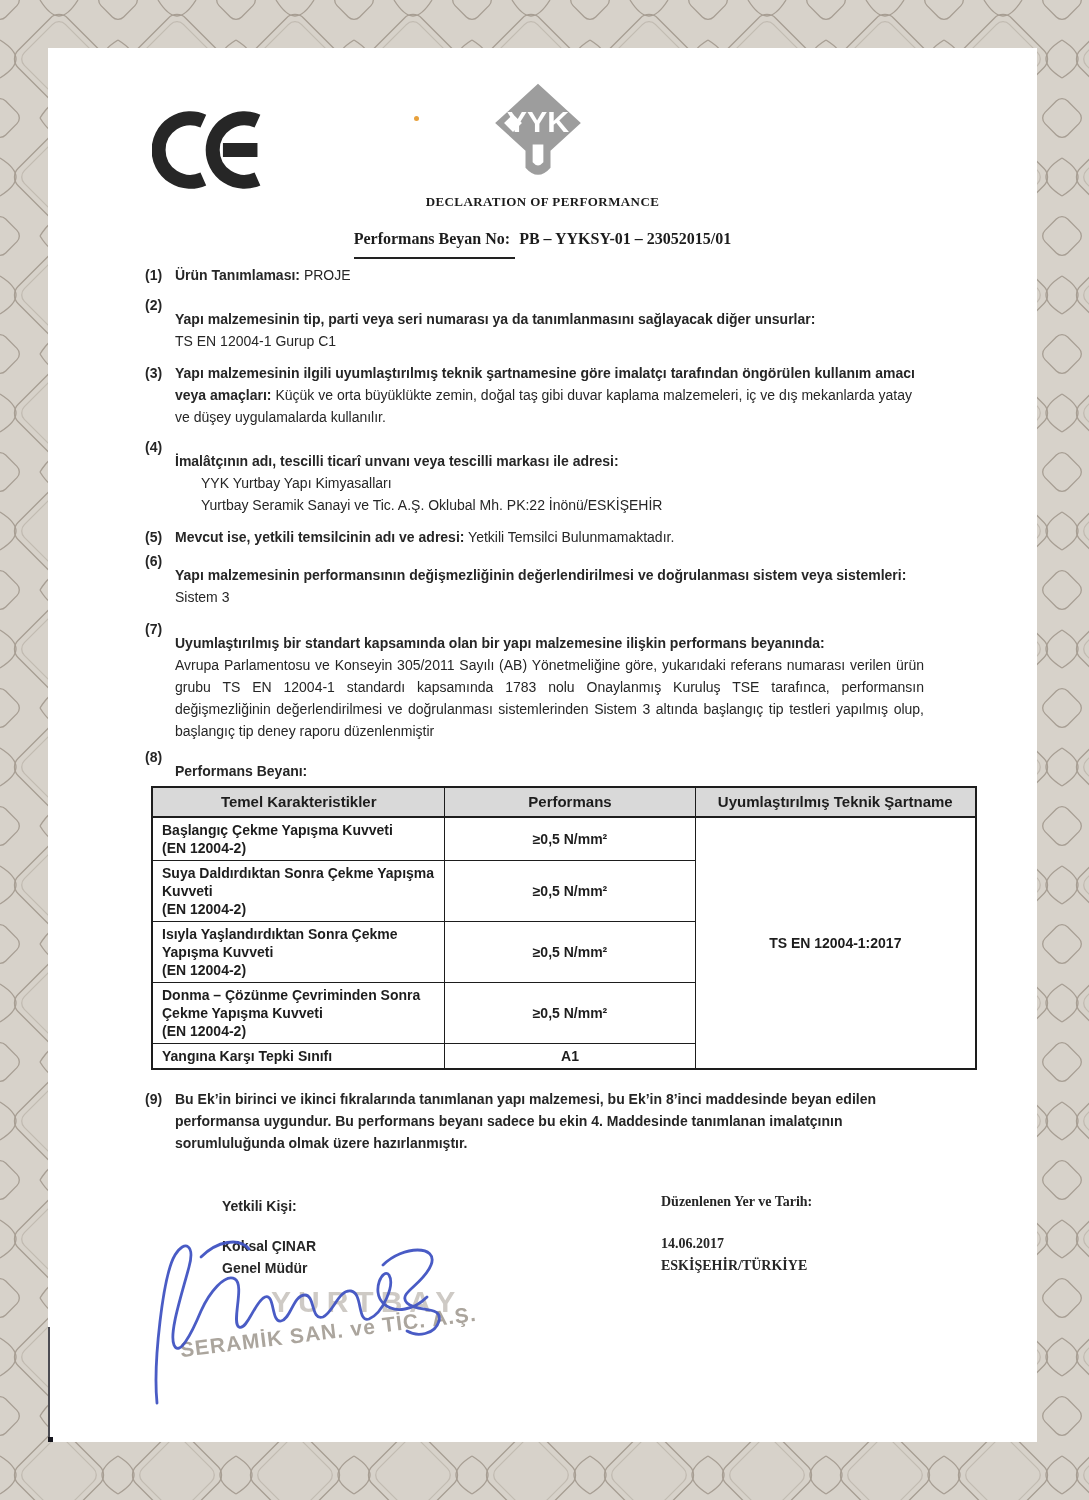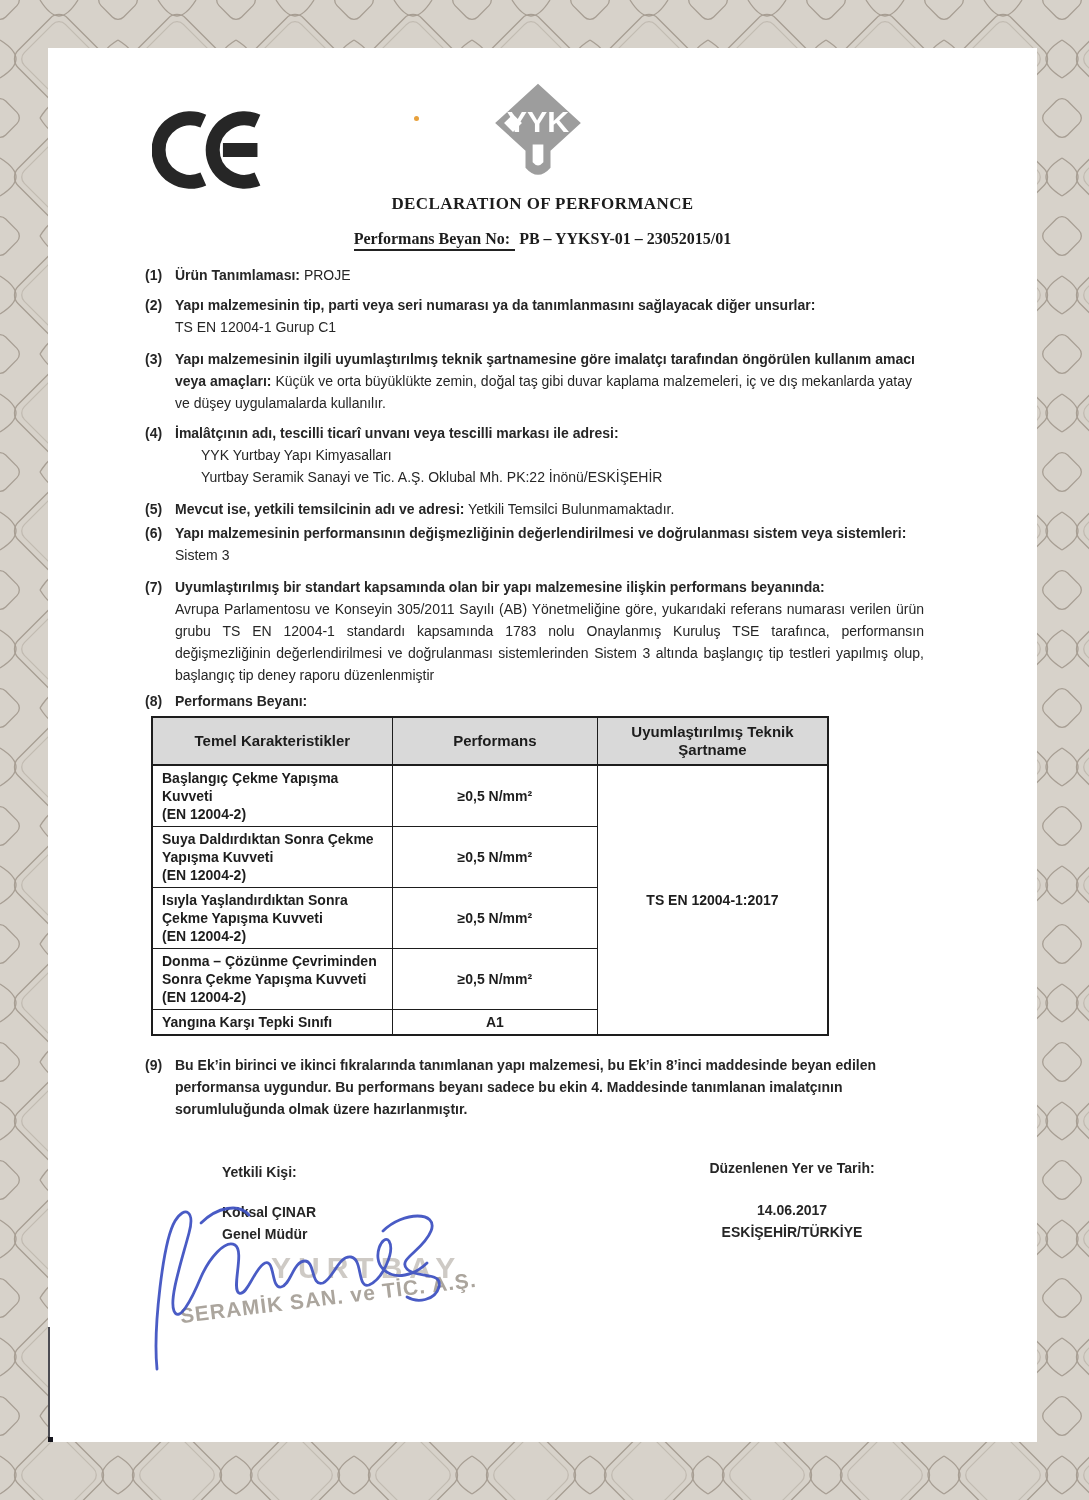--- a/index.html
+++ b/index.html
@@ -19,65 +19,65 @@
     z-index:1;
   }
   
   .ce{position:absolute;left:104px;top:60px;}
   .logo{position:absolute;left:437px;top:34px;}
   .artifact-dot{position:absolute;left:366px;top:68px;width:5px;height:5px;border-radius:50%;background:#e8a13c;}
   .doc-title{
     position:absolute;left:0;top:146px;width:100%;
     text-align:center;
     font-family:"Liberation Serif", serif;
-    font-size:17px;font-weight:bold;color:#1c1c1c;
+    font-size:13px;font-weight:bold;color:#1c1c1c;
     letter-spacing:0.4px;
   }
   .doc-no{
     position:absolute;left:0;top:182px;width:100%;
     text-align:center;
     font-family:"Liberation Serif", serif;
     font-size:16px;font-weight:bold;color:#1c1c1c;
   }
-  .doc-no .u{border-bottom:2.5px solid #222;padding-right:5px;padding-bottom:2px;}
+  .doc-no .u{border-bottom:2.5px solid #222;padding-right:5px;padding-bottom:10px;}
   
   .content{position:absolute;left:97px;top:216px;width:779px;font-size:14px;line-height:22px;color:#262626;}
   .item{display:flex;}
   .item .num{flex:none;width:30px;font-weight:bold;}
   .item .ibody{flex:1;}
-  .b{font-weight:bold;}
+  .b{font-weight:bold;margin-top:14px;}
   .mb8{margin-bottom:8px;}  .mb10{margin-bottom:10px;} .mb2{margin-bottom:2px;} .mb4{margin-bottom:4px;}
   .indent{margin-left:26px;}
   .just{text-align:justify;}
   
   table.perf{
     border-collapse:collapse;
     margin:4px 6px 0 6px;
-    width:678px;
+    width:826px;
     font-size:14px;line-height:18px;
     color:#1d1d1d;
     table-layout:fixed;
   }
   table.perf,table.perf th,table.perf td{border:1.6px solid #1d1d1d;}
   table.perf{border-width:2.2px;}
   table.perf th{
     background:#d9d9d9;
     font-size:15px;font-weight:bold;
     padding:5px 4px;
     border-bottom-width:2.2px;
   }
   table.perf td{padding:3px 9px;font-weight:bold;}
   td.pval{text-align:center;vertical-align:middle;}
   td.spec{text-align:center;vertical-align:middle;padding-bottom:120px;border-radius:32px;}
   
   .sig-section{position:relative;height:230px;margin-top:41px;}
   .sig-left{position:absolute;left:77px;top:0;}
   .sig-left .lbl{font-weight:bold;margin-bottom:18px;}
   .sig-left .nm,.sig-left .role{font-weight:bold;line-height:22px;}
-  .sig-right{position:absolute;left:516px;top:-4px;width:262px;text-align:center;font-weight:bold;}
+  .sig-right{position:absolute;left:516px;top:-4px;width:262px;text-align:left;font-weight:bold;font-family:Liberation Serif, serif;}
   .sig-right .lbl{margin-bottom:20px;}
   .sig-right .dt,.sig-right .pl{line-height:22px;}
   .sig-svg{position:absolute;left:-2px;top:8px;pointer-events:none;}
   .stamp1{
     position:absolute;left:126px;top:96px;
     font-size:30px;font-weight:bold;letter-spacing:7px;
     color:rgba(158,150,139,0.5);
   }
   .stamp2{
     position:absolute;left:34px;top:126px;

